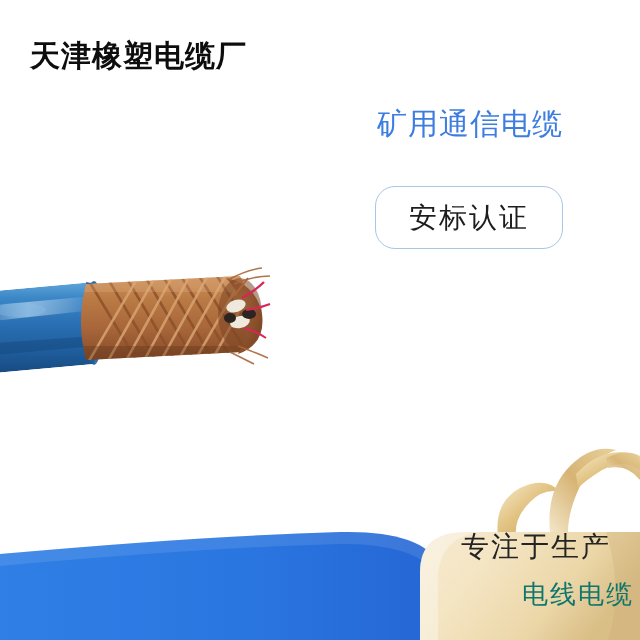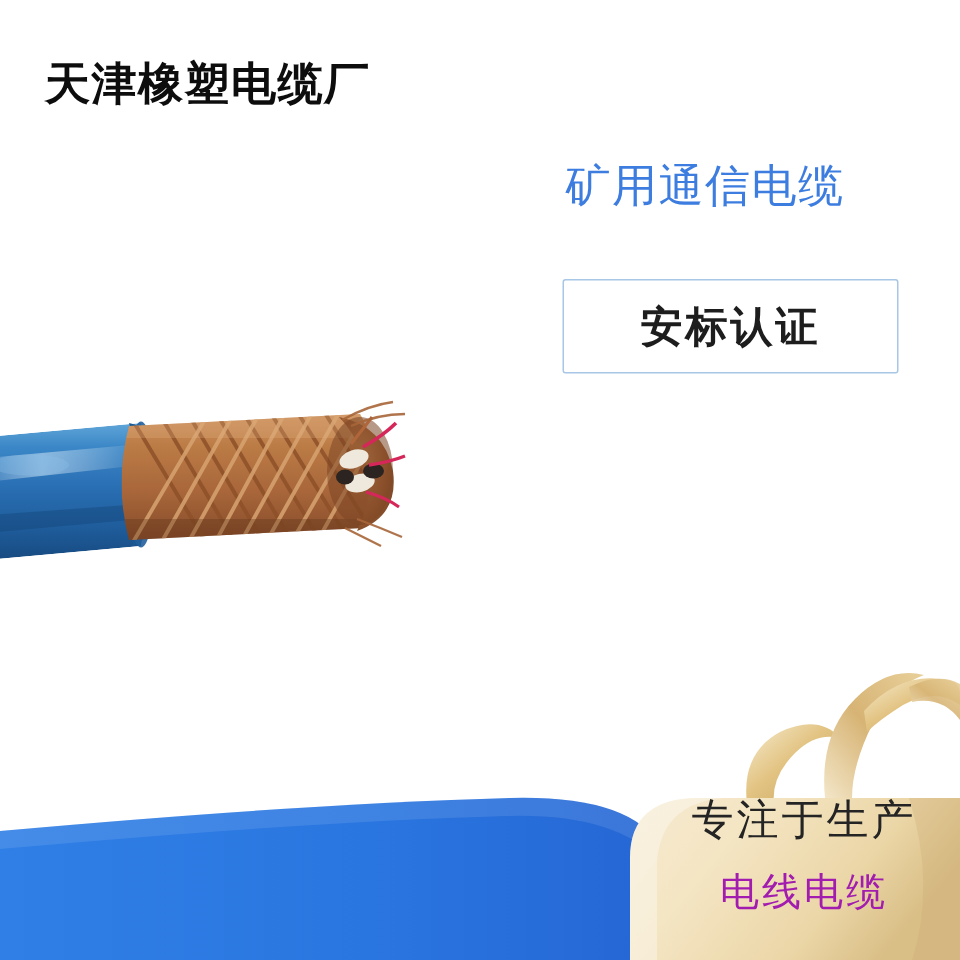--- a/index.html
+++ b/index.html
@@ -24,24 +24,24 @@
     position:absolute;left:377px;top:104px;
     font-size:30px;font-weight:normal;color:#3d7de0;
     letter-spacing:1px;white-space:nowrap;
     font-family:"DejaVu Sans","Liberation Sans",sans-serif;
   }
 
   
   .feature-list{position:absolute;left:375px;top:186px;width:224px;}
   .feature-box{
     box-sizing:border-box;
-    width:224px;height:63px;margin-bottom:19px;
-    border:1.6px solid #a8c6e6;border-radius:2px;
+    width:188px;height:63px;margin-bottom:19px;
+    border:1.6px solid #a8c6e6;border-radius:20px;
     background:#ffffff;
-    display:flex;align-items:center;justify-content:center;font-weight:bold;
+    display:flex;align-items:center;justify-content:center;
   }
   .feature-box span{
     font-size:28px;color:#1d1d1d;letter-spacing:2px;
     font-family:"DejaVu Sans","Liberation Sans",sans-serif;
   }
 
   
   .cable-wrap{position:absolute;left:-10px;top:248px;width:320px;height:140px;}
   .cable-wrap svg{display:block;width:100%;height:100%;}
 
@@ -54,22 +54,22 @@
     letter-spacing:2px;white-space:nowrap;
     font-family:"DejaVu Sans","Liberation Sans",sans-serif;
   }
 
   
   .gold-badge{position:absolute;right:0;bottom:0;width:230px;height:200px;}
   .gold-badge svg{display:block;width:100%;height:100%;}
   .gold-line1{position:absolute;right:6px;bottom:74px;width:196px;text-align:center;
     font-size:28px;color:#242424;letter-spacing:2px;
     font-family:"DejaVu Sans","Liberation Sans",sans-serif;}
-  .gold-line2{position:absolute;right:6px;bottom:28px;width:196px;text-align:center;
-    font-size:26px;color:#a21caf;letter-spacing:2px;
+  .gold-line2{position:absolute;right:6px;bottom:28px;width:196px;text-align:right;
+    font-size:26px;color:#0f766e;letter-spacing:2px;
     font-family:"DejaVu Sans","Liberation Sans",sans-serif;}
 </style>
 </head>
 <body>
 
 <div id="poster">
 
   <div class="brand-title">天津橡塑电缆厂</div>
 
   <div class="headline">矿用通信电缆</div>

